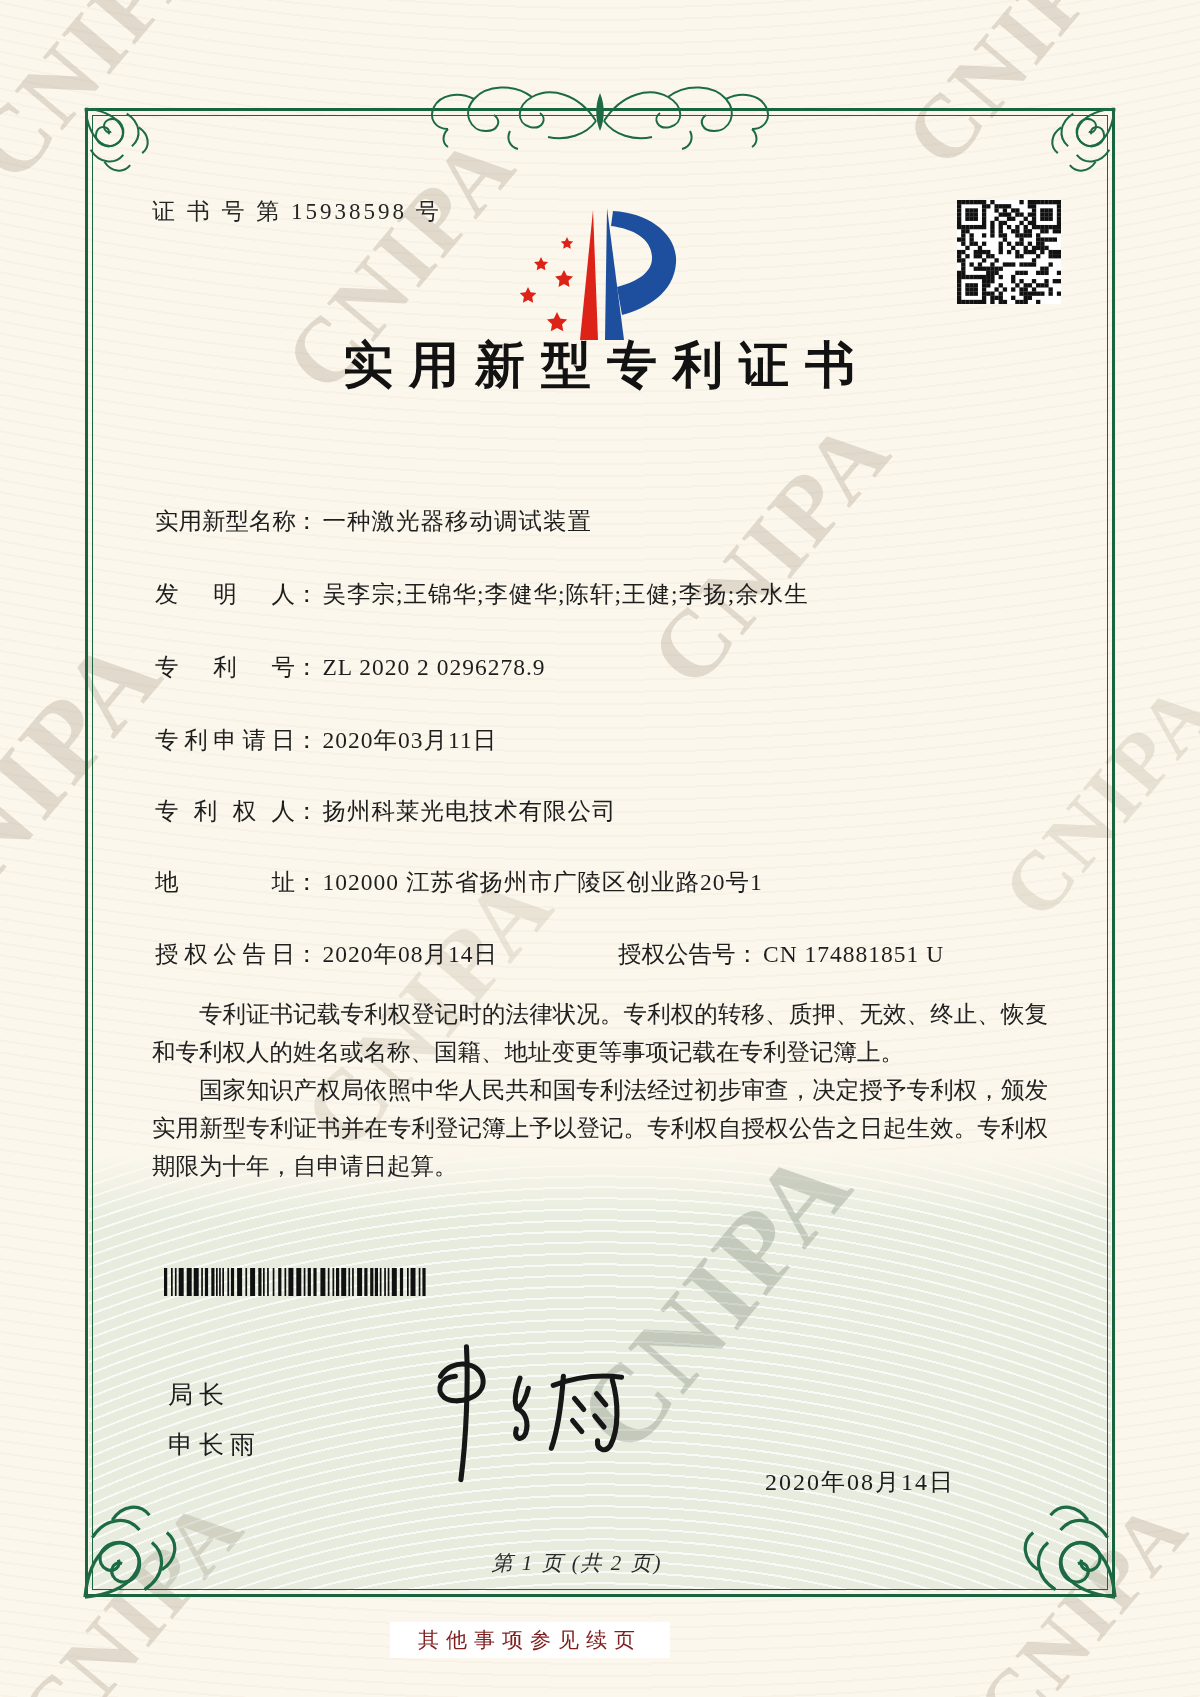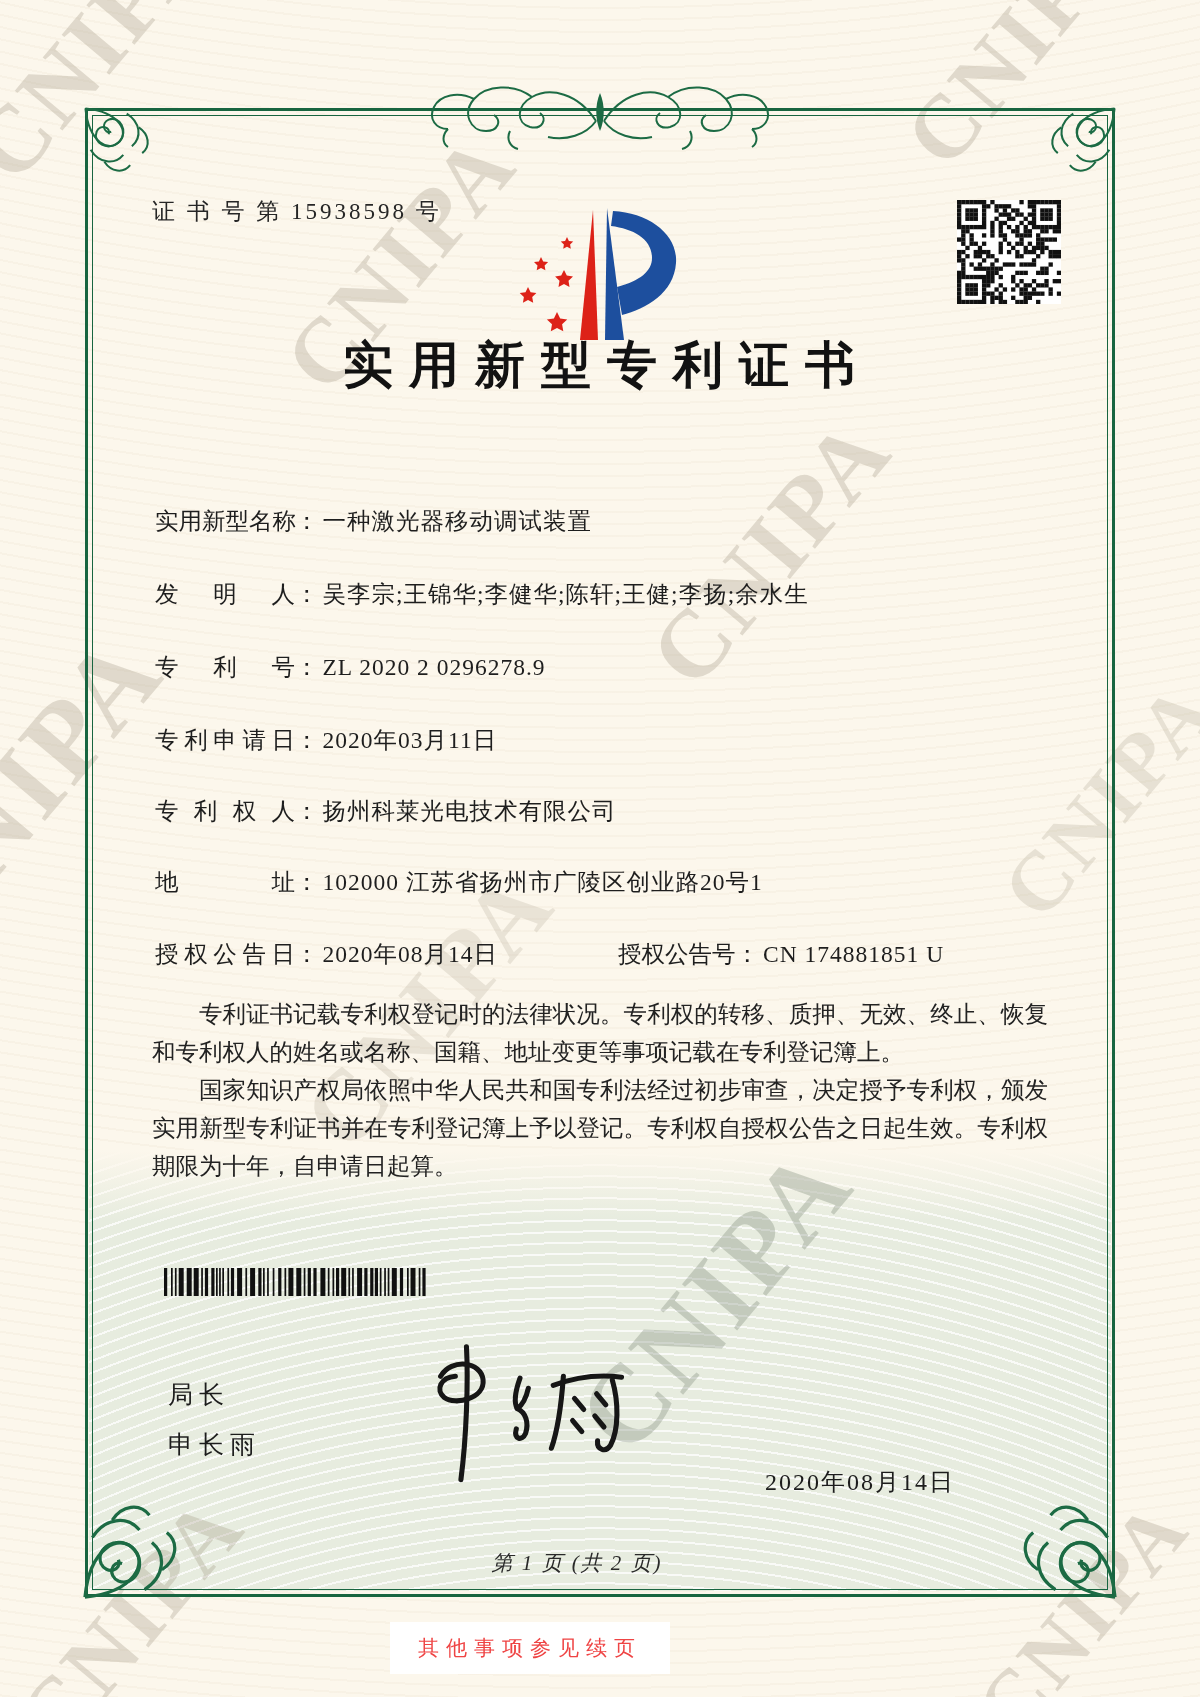--- a/index.html
+++ b/index.html
@@ -46,22 +46,22 @@
   .sig-role{position:absolute;left:168px;top:1378px;font-size:25px;letter-spacing:6px;color:#1c1c1c;
             font-family:"Liberation Sans","DejaVu Sans",sans-serif;font-weight:500;z-index:5;}
   .sig-name{position:absolute;left:168px;top:1428px;font-size:25px;letter-spacing:6px;color:#1c1c1c;
             font-family:"Liberation Sans","DejaVu Sans",sans-serif;font-weight:500;z-index:5;}
   .sig-script{position:absolute;left:400px;top:1335px;z-index:5;}
   .grant-date{position:absolute;left:700px;width:320px;top:1466px;text-align:center;font-size:24px;
               letter-spacing:2px;color:#1c1c1c;z-index:5;}
   .page-info{position:absolute;left:0;right:46px;top:1549px;text-align:center;font-size:21px;
              letter-spacing:2px;color:#2a2a2a;z-index:5;font-style:italic;}
   .continuation{position:absolute;left:0;right:140px;top:1622px;text-align:center;z-index:5;}
-  .continuation span{display:inline-block;background:#ffffff;padding:12px 28px;font-size:21px;
-             letter-spacing:7px;color:#ef4444;}
+  .continuation span{display:inline-block;background:#ffffff;padding:4px 28px;font-size:21px;
+             letter-spacing:7px;color:#7f1d1d;}
 </style>
 </head>
 <body>
 
 <div class="page">
 
   <span class="wm" style="left:90px;top:48px;font-size:95px;">CNIPA</span>
   <span class="wm" style="left:400px;top:262px;font-size:92px;">CNIPA</span>
   <span class="wm" style="left:1018px;top:40px;font-size:90px;">CNIPA</span>
   <span class="wm" style="left:770px;top:552px;font-size:96px;">CNIPA</span>

